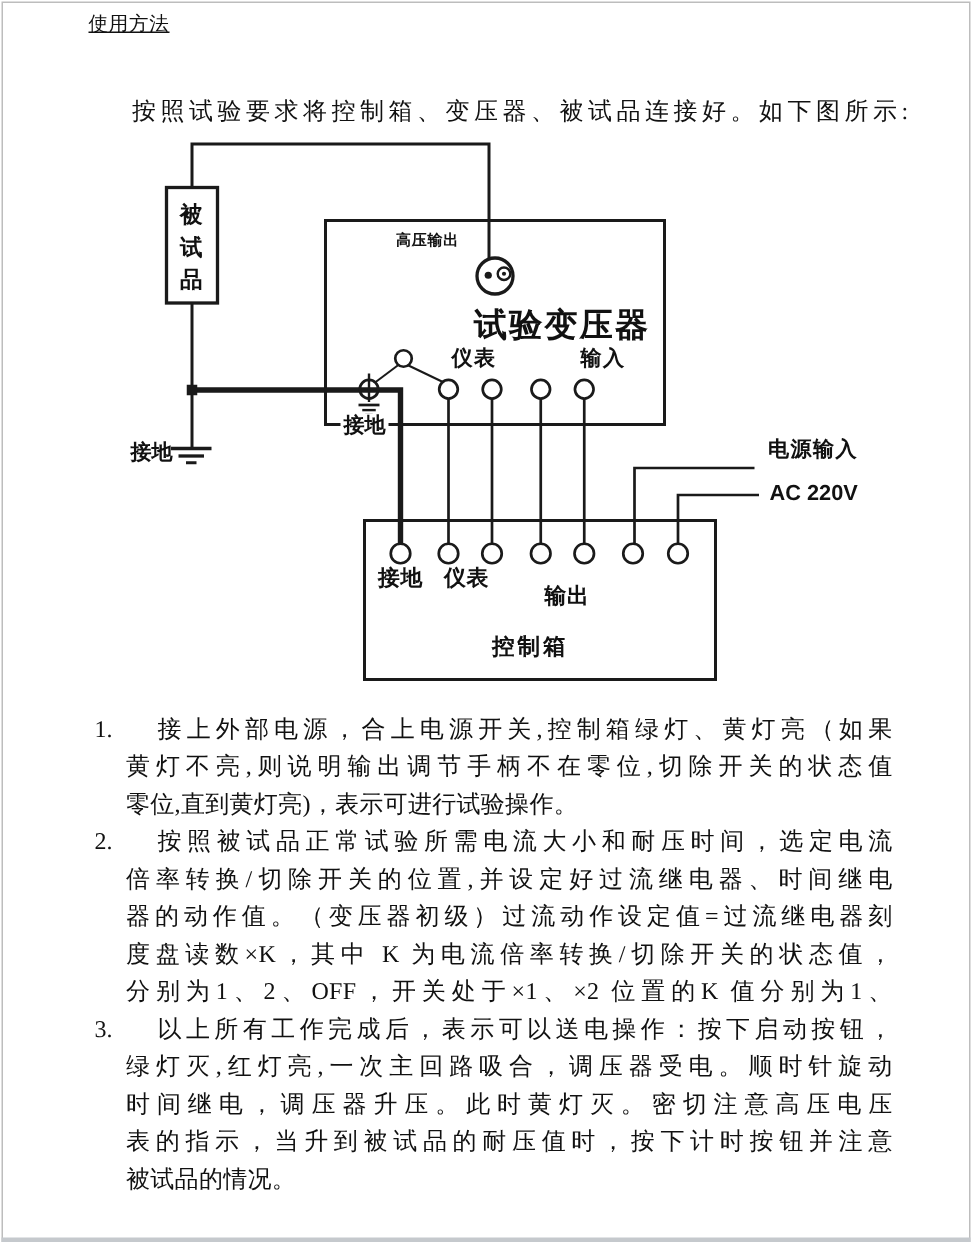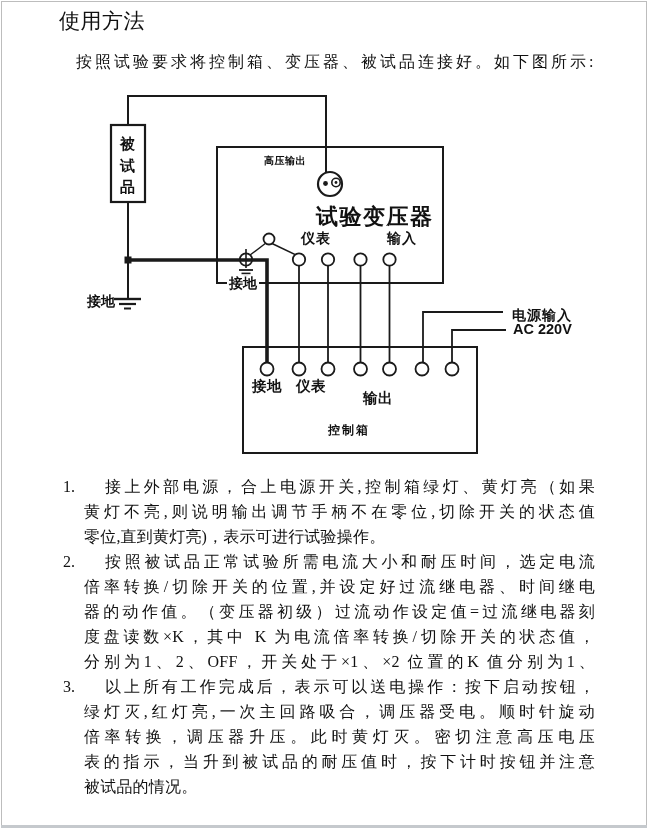--- a/index.html
+++ b/index.html
@@ -2,42 +2,42 @@
 <html><head>
 <meta charset="utf-8">
 <style>
   html,body{margin:0;padding:0;background:#fff;}
   body{width:648px;height:829px;position:relative;overflow:hidden;
        font-family:"Liberation Serif", serif;color:#111;}
   .frame{position:absolute;left:1px;top:1px;width:644px;height:825px;
          border:1px solid #bdbdbd;background:#fff;}
   .bottom-bar{position:absolute;left:1px;top:825px;width:646px;height:3px;}
 
-  .doc-title{position:absolute;left:59px;top:7px;font-size:21px;font-weight:normal;
-             margin:0;letter-spacing:0.5px;}
-  .intro{position:absolute;left:72px;top:48px;font-size:16px;letter-spacing:3px;margin:4px;}
+  .doc-title{position:absolute;left:59px;top:7px;font-size:13px;font-weight:normal;
+             margin:0;letter-spacing:0.5px;text-decoration:underline;}
+  .intro{position:absolute;left:72px;top:48px;font-size:16px;letter-spacing:3px;margin:16px;}
 
   
   .diagram{position:absolute;left:0;top:0;width:532px;height:470px;}
   svg{position:absolute;left:0;top:0;}
   .dlabel{position:absolute;font-family:"Liberation Sans", sans-serif;
           font-weight:bold;white-space:nowrap;line-height:1.05;}
   .lbl-test-object{left:119px;top:133px;width:17px;font-size:15px;line-height:21.5px;
                    word-break:break-all;white-space:normal;text-align:center;}
   .lbl-hv{left:264px;top:156px;font-size:10px;letter-spacing:0.5px;}
   .lbl-txtitle{left:290px;top:205px;font-size:22px;letter-spacing:1.5px;margin-left:26px;}
   .lbl-meter-top{left:301px;top:231px;font-size:14px;letter-spacing:1px;}
   .lbl-input-top{left:363px;top:231px;font-size:14px;letter-spacing:1px;padding-left:24px;}
   .lbl-txground{left:227px;top:276px;font-size:14px;background:#fff;padding:0 2px;}
   .lbl-groundleft{left:87px;top:294px;font-size:14px;}
   .lbl-cground{left:252px;top:379px;font-size:14.5px;letter-spacing:0.5px;}
   .lbl-cmeter{left:296px;top:379px;font-size:14.5px;letter-spacing:0.5px;}
   .lbl-coutput{left:363px;top:391px;font-size:14.5px;letter-spacing:0.5px;}
-  .lbl-ctitle{left:328px;top:424px;font-size:12px;letter-spacing:2px;}
-  .lbl-power{left:512px;top:308px;font-size:14px;letter-spacing:1px;}
+  .lbl-ctitle{left:328px;top:424px;font-size:15px;letter-spacing:2px;}
+  .lbl-power{left:512px;top:292px;font-size:14px;letter-spacing:1px;}
   .lbl-ac{left:513px;top:322px;font-size:14.5px;}
 
   
   .instructions{position:absolute;left:63px;top:474px;width:532px;font-size:16px;}
   .instr-item{position:relative;padding-left:21px;}
   .num{position:absolute;left:0;top:0;line-height:25px;}
   .iline{line-height:25px;letter-spacing:0.2px;}
   .iline.first{text-indent:21px;}
   .iline.jl{text-align:justify;text-align-last:justify;}
 </style>
@@ -149,19 +149,19 @@
       <div class="iline first jl">按照被试品正常试验所需电流大小和耐压时间，选定电流</div>
       <div class="iline jl">倍率转换/切除开关的位置,并设定好过流继电器、时间继电</div>
       <div class="iline jl">器的动作值。（变压器初级）过流动作设定值=过流继电器刻</div>
       <div class="iline jl">度盘读数×K，其中 K 为电流倍率转换/切除开关的状态值，</div>
       <div class="iline jl">分别为1、2、OFF，开关处于×1、×2 位置的K 值分别为1、</div>
     </div>
     <div class="instr-item">
       <span class="num">3.</span>
       <div class="iline first jl">以上所有工作完成后，表示可以送电操作：按下启动按钮，</div>
       <div class="iline jl">绿灯灭,红灯亮,一次主回路吸合，调压器受电。顺时针旋动</div>
-      <div class="iline jl">倍率转换，调压器升压。此时黄灯灭。密切注意高压电压</div>
+      <div class="iline jl">时间继电，调压器升压。此时黄灯灭。密切注意高压电压</div>
       <div class="iline jl">表的指示，当升到被试品的耐压值时，按下计时按钮并注意</div>
       <div class="iline">被试品的情况。</div>
     </div>
   </div>
 
 <div class="bottom-bar" style="background: rgb(197, 201, 205);"></div>
 
 </body></html>

